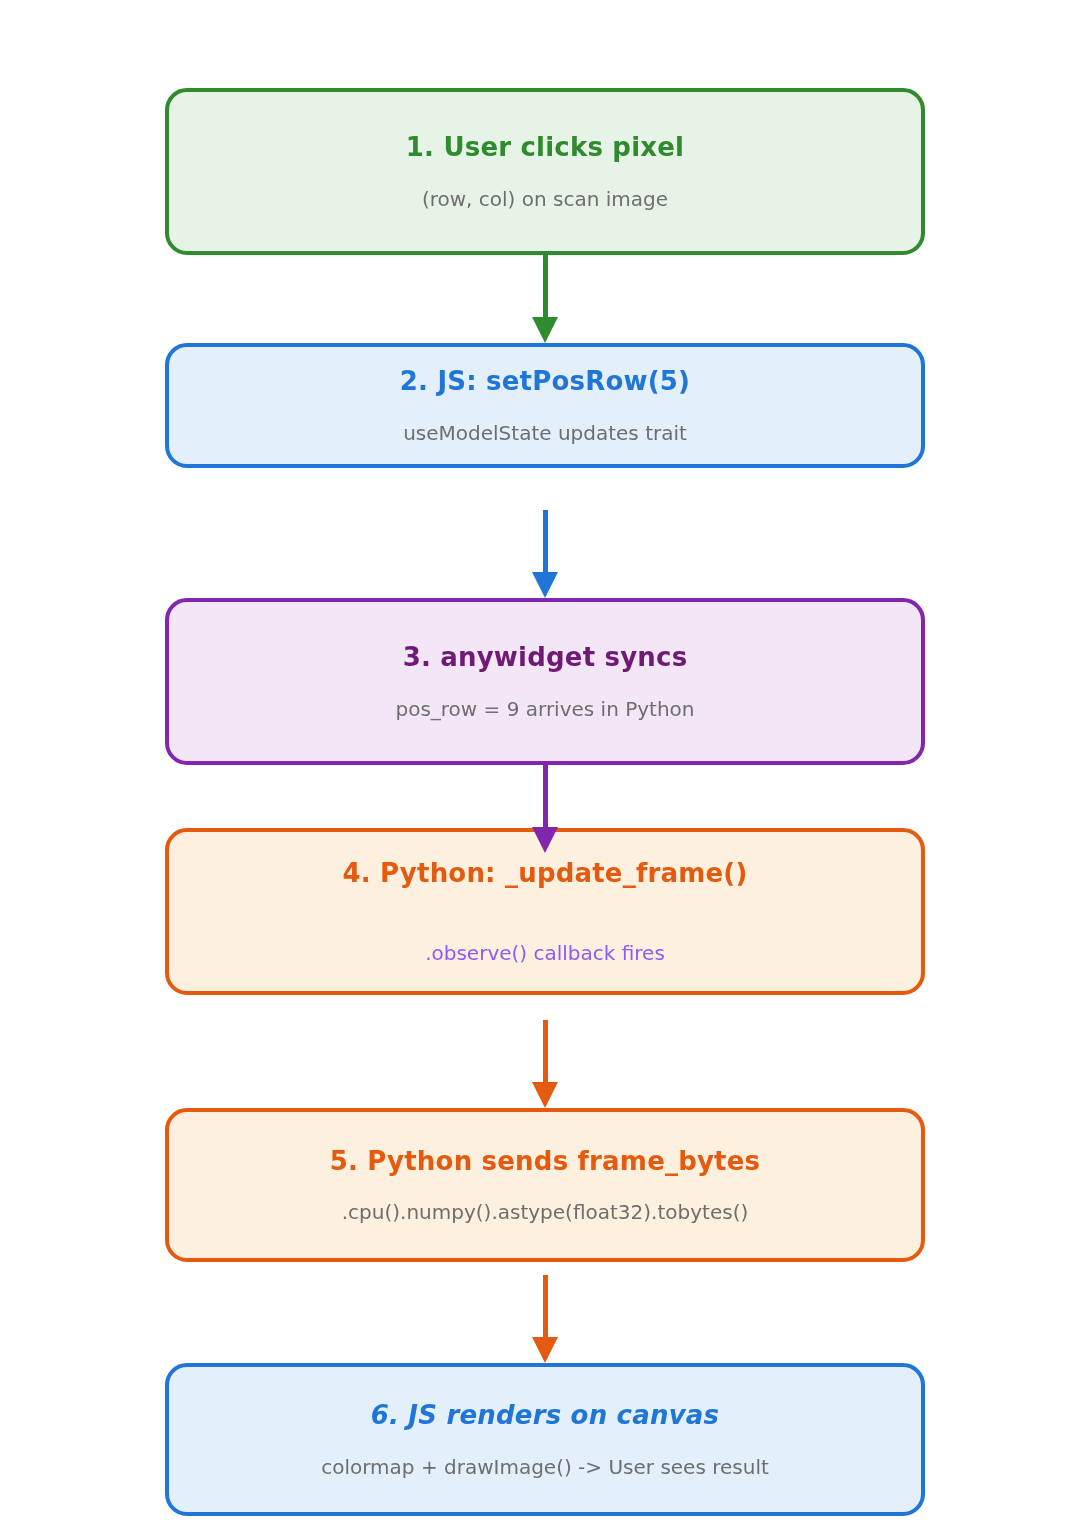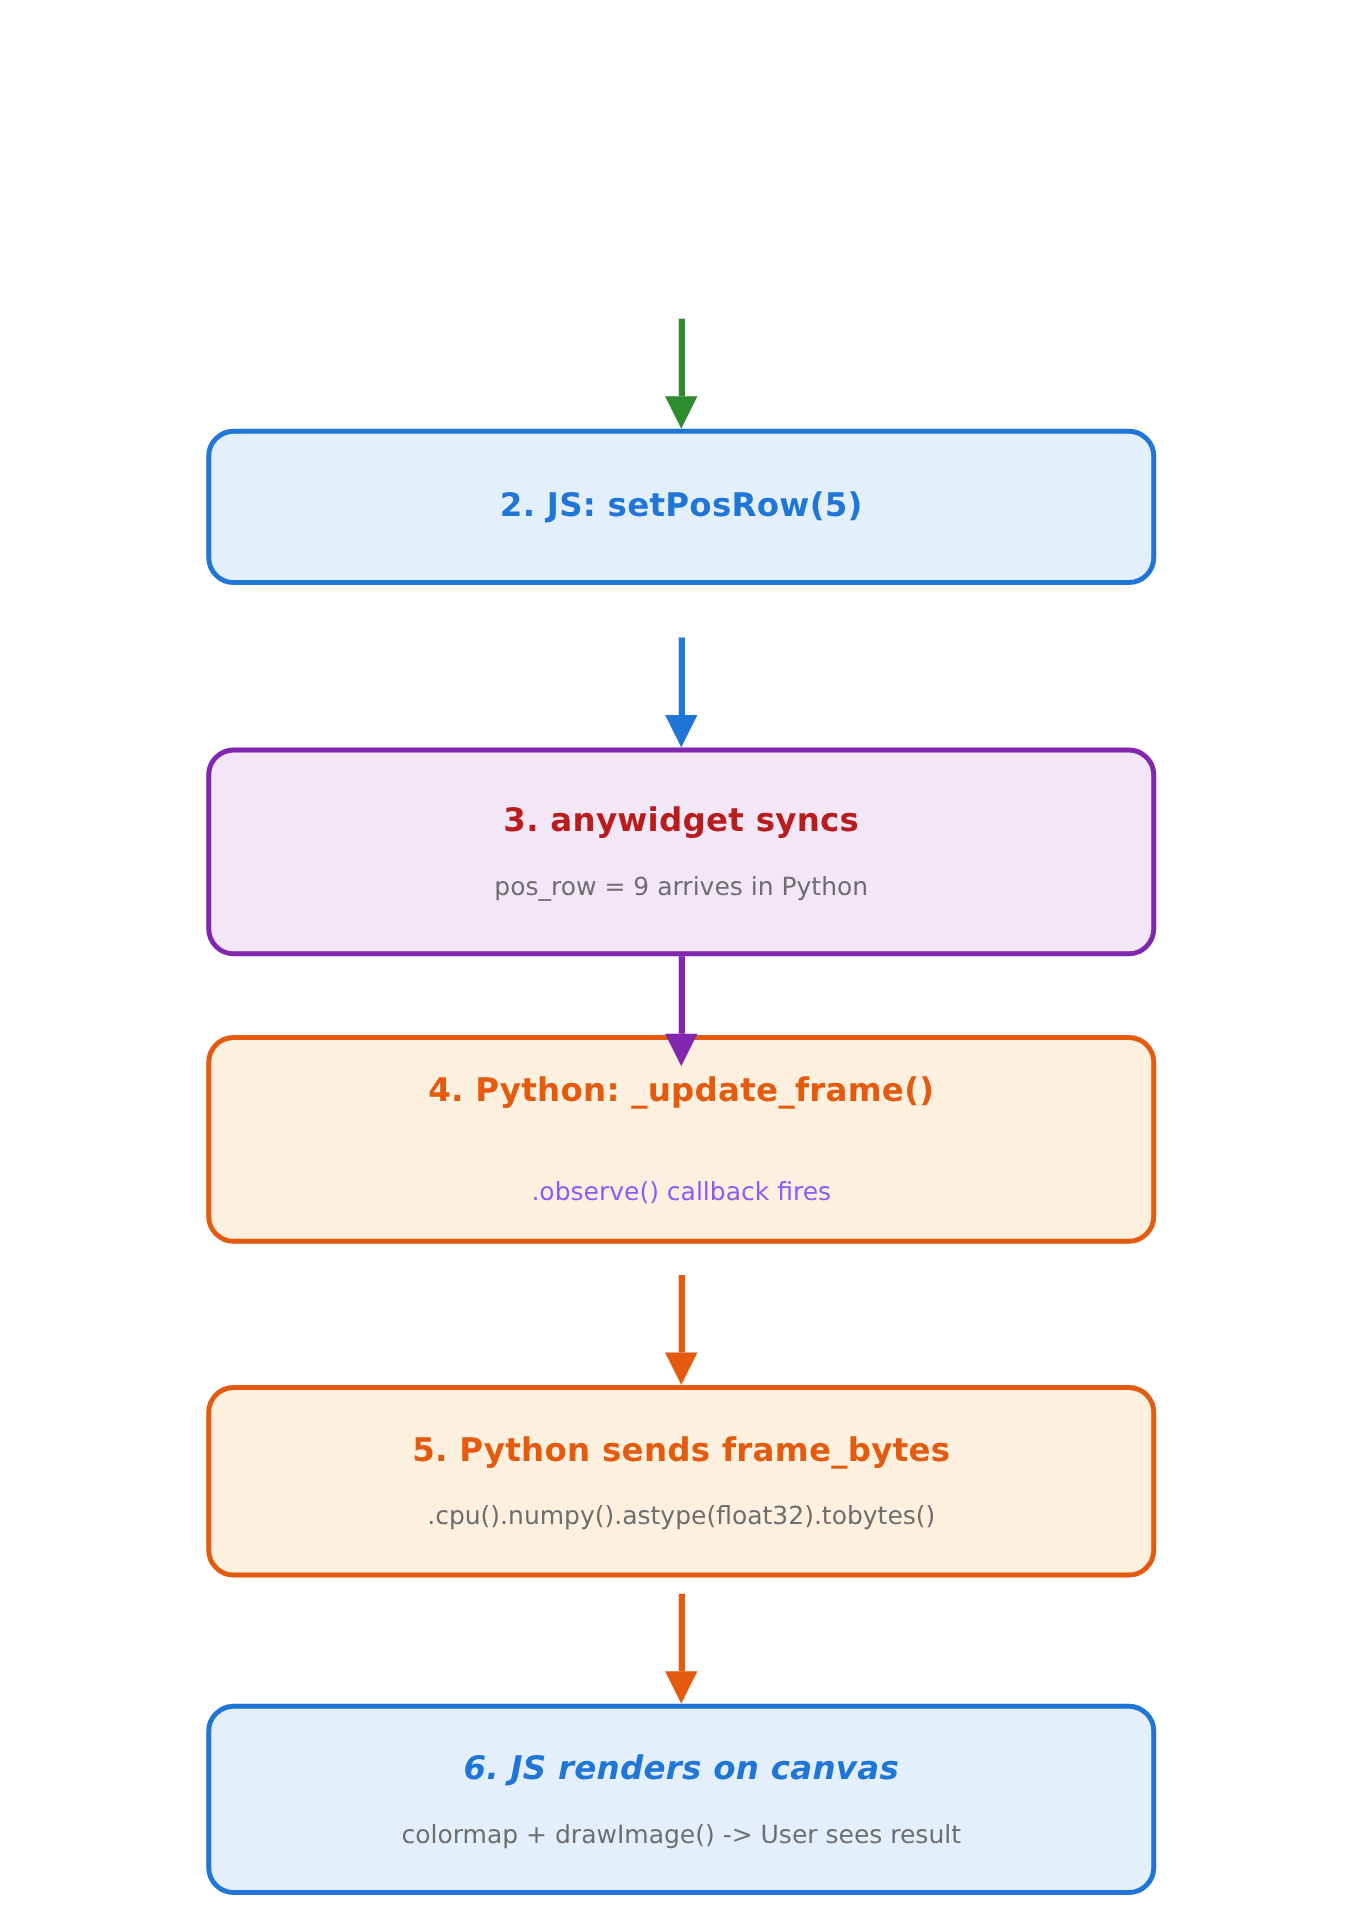--- a/index.html
+++ b/index.html
@@ -62,27 +62,32 @@
     border-left: 13px solid transparent;
     border-right: 13px solid transparent;
     border-top: 26px solid #888;
   }
 </style>
 </head>
 <body>
 
 <div class="canvas">
 
+  <div class="step" style="top: 88px; height: 167px; border-color: rgb(46, 139, 46); background-color: rgb(232, 243, 232);">
+    <div class="step-title" style="color: rgb(46, 139, 46);">1. User clicks pixel</div>
+    <div class="step-subtitle" style="color: rgb(110, 110, 110);">(row, col) on scan image</div>
+  </div>
 
   <div class="step" style="top: 343px; height: 125px; border-color: rgb(32, 118, 214); background-color: rgb(227, 239, 251);">
     <div class="step-title" style="color: rgb(32, 118, 214);">2. JS: setPosRow(5)</div>
+    <div class="step-subtitle" style="color: rgb(110, 110, 110);">useModelState updates trait</div>
   </div>
 
   <div class="step" style="top: 598px; height: 167px; border-color: rgb(129, 38, 173); background-color: rgb(243, 230, 247);">
-    <div class="step-title" style="color: #b91c1c;">3. anywidget syncs</div>
+    <div class="step-title" style="color: #701a75;">3. anywidget syncs</div>
     <div class="step-subtitle" style="color: rgb(110, 110, 110);">pos_row = 9 arrives in Python</div>
   </div>
 
   <div class="step" style="top: 828px; height: 167px; border-color: rgb(228, 90, 14); background-color: rgb(253, 240, 222);">
     <div class="step-title" style="color: rgb(228, 90, 14);">4. Python: _update_frame()</div>
     <div class="step-subtitle" style="color: #8b5cf6; margin-top: 28px;">.observe() callback fires</div>
   </div>
 
   <div class="step" style="top: 1108px; height: 154px; border-color: rgb(228, 90, 14); background-color: rgb(253, 240, 222); text-align: right;">
     <div class="step-title" style="color: rgb(228, 90, 14);">5. Python sends frame_bytes</div>

